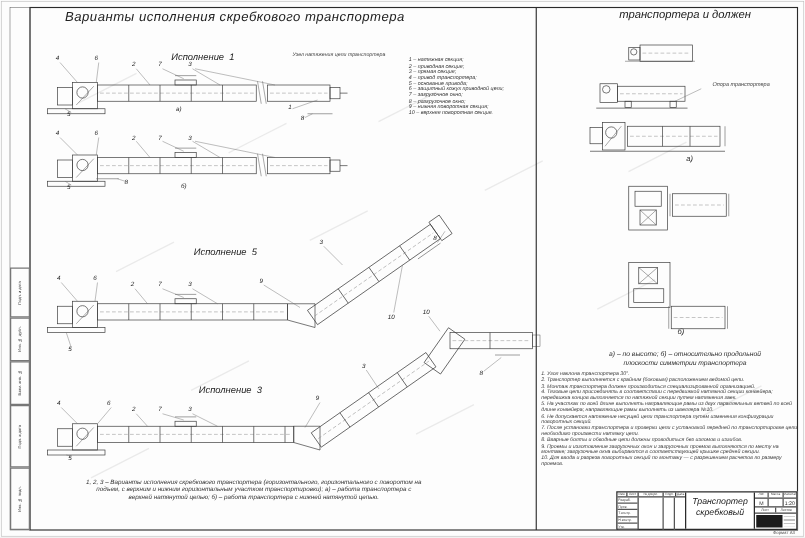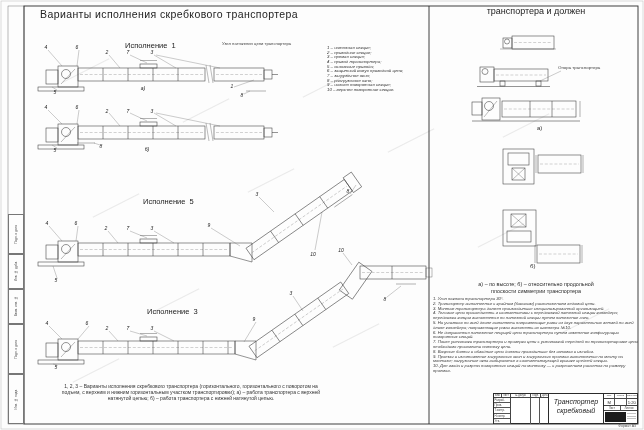--- a/index.html
+++ b/index.html
@@ -9,21 +9,21 @@
   }
   .sheet *{box-sizing:border-box;}
   svg.draw{position:absolute;left:0;top:0;width:644px;height:430px;}
   svg.draw *{fill:none;stroke:#3c3c3c;stroke-width:.55;}
   svg.draw .dash{stroke:#8d8d8d;stroke-width:.4;stroke-dasharray:3 1.8;}
   svg.draw .ldr{stroke:#6a6a6a;stroke-width:.35;}
   svg.draw .dim{stroke:#555;stroke-width:.45;}
   svg.draw .thin{stroke-width:.35;}
   svg.draw .frame{stroke:#2b2b2b;stroke-width:.9;}
   svg.draw .edge{stroke:#bbb;stroke-width:.5;}
-  .lbl{position:absolute;}
+  .lbl{position:absolute;font-style:italic;margin-left:12px;}
   .lp-title{left:40px;top:8px;font-size:10.5px;letter-spacing:.4px;color:#222;}
   .rp-title{left:436px;top:6px;width:200px;text-align:center;font-size:9px;line-height:11px;color:#222;}
   .exec{font-size:7.5px;white-space:pre;color:#222;text-align:center;}
   .tension{left:222px;top:41px;font-size:4.2px;color:#444;}
   .support{left:558px;top:65px;font-size:4.4px;color:#444;}
   .sub-a{left:537px;top:125px;font-size:6px;}
   .sub-b{left:530px;top:263px;font-size:6px;}
   .legend{position:absolute;left:327px;top:46px;width:106px;font-style:italic;}
   .legend-item{font-size:4.3px;line-height:4.65px;color:#333;white-space:nowrap;}
   .notes{position:absolute;left:433px;top:297px;width:205px;font-style:italic;}

